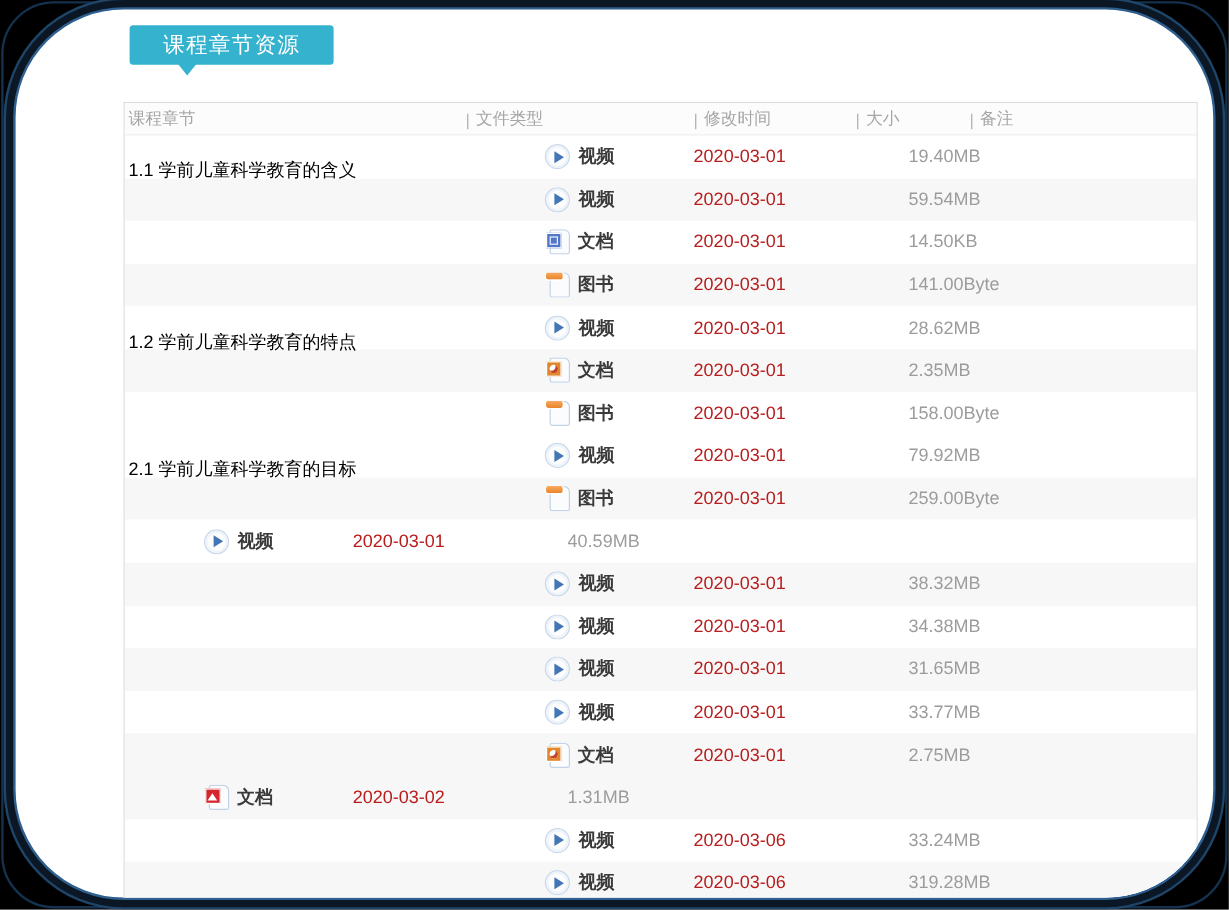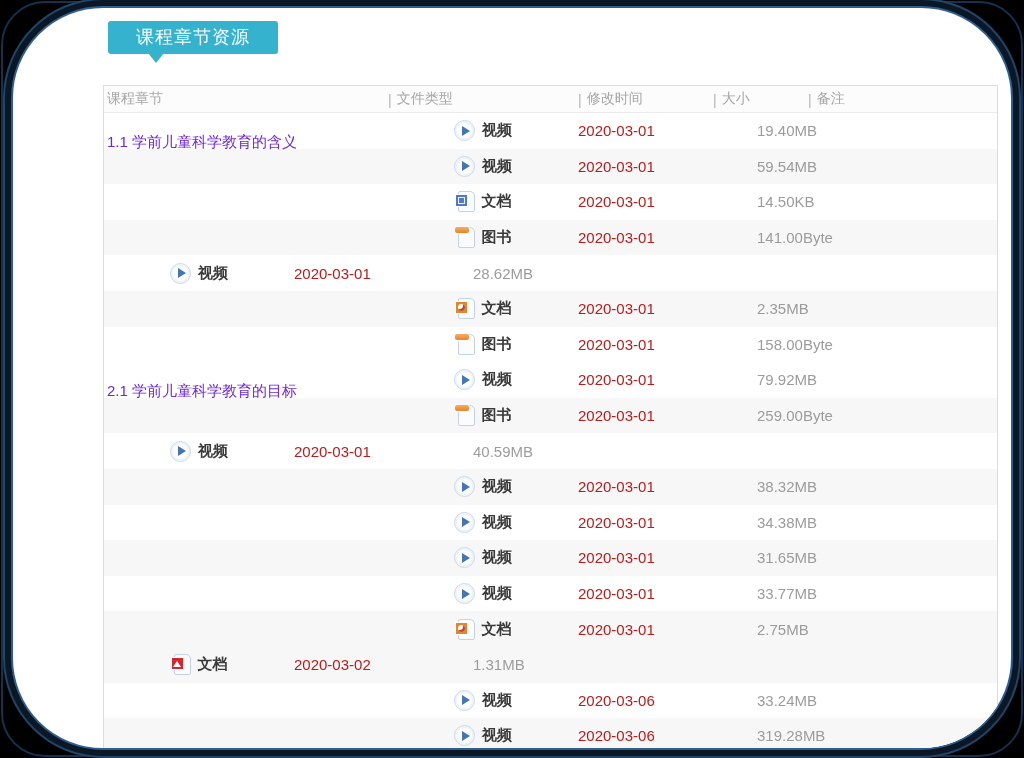--- a/index.html
+++ b/index.html
@@ -44,21 +44,21 @@
   .hcell{box-sizing:border-box;display:flex;align-items:flex-end;white-space:nowrap;overflow:hidden;}
   .pipe{color:#b5b5b5;margin-right:5px;}
   .c0{width:284px;padding-left:3px;}
   .c1{width:190px;}
   .c2{width:135px;}
   .c3{width:95px;}
   .c4{flex:1;}
   .row{display:flex;align-items:center;height:35.6px;font-size:15px;background:#fff;}
   .row.alt{background:#f7f7f7;}
   .cell{box-sizing:border-box;white-space:nowrap;overflow:hidden;}
-  .cell-chapter{width:284px;padding-left:3px;color:#6d28d9;margin-top:24px;}
+  .cell-chapter{width:284px;padding-left:3px;color:#000000;margin-top:24px;}
   .cell-type{width:190px;display:flex;align-items:center;justify-content:center;gap:7px;color:#3a3a3a;font-weight:700;cursor:pointer;}
   .cell-date{width:135px;color:#b91c1c;}
   .cell-size{width:95px;color:#9c9c9c;margin-left:44px;}
   .cell-note{flex:1;color:#9c9c9c;}
   
   .ic{position:relative;display:inline-block;flex:none;}
   .ic-video{width:19px;height:19px;border-radius:50%;background:#fdfdfd;
     border:1px solid #c9d8ea;box-shadow:inset 0 0 0 2px #eef4fa;}
   .ic-video .play{position:absolute;left:7px;top:4.5px;width:0;height:0;
     border-style:solid;border-width:5px 0 5px 8px;
@@ -153,20 +153,21 @@
             <span class="ic ic-page ic-book">
               <span class="mark"></span>
             </span>
             <span class="tlabel">图书</span>
           </div>
           <div class="cell cell-date">2020-03-01</div>
           <div class="cell cell-size">141.00Byte</div>
           <div class="cell cell-note"></div>
         </div>
         <div class="row">
+          <div class="cell cell-chapter">1.2 学前儿童科学教育的特点</div>
           <div class="cell cell-type">
             <span class="ic ic-video">
               <span class="play"></span>
             </span>
             <span class="tlabel">视频</span>
           </div>
           <div class="cell cell-date">2020-03-01</div>
           <div class="cell cell-size">28.62MB</div>
           <div class="cell cell-note"></div>
         </div>

